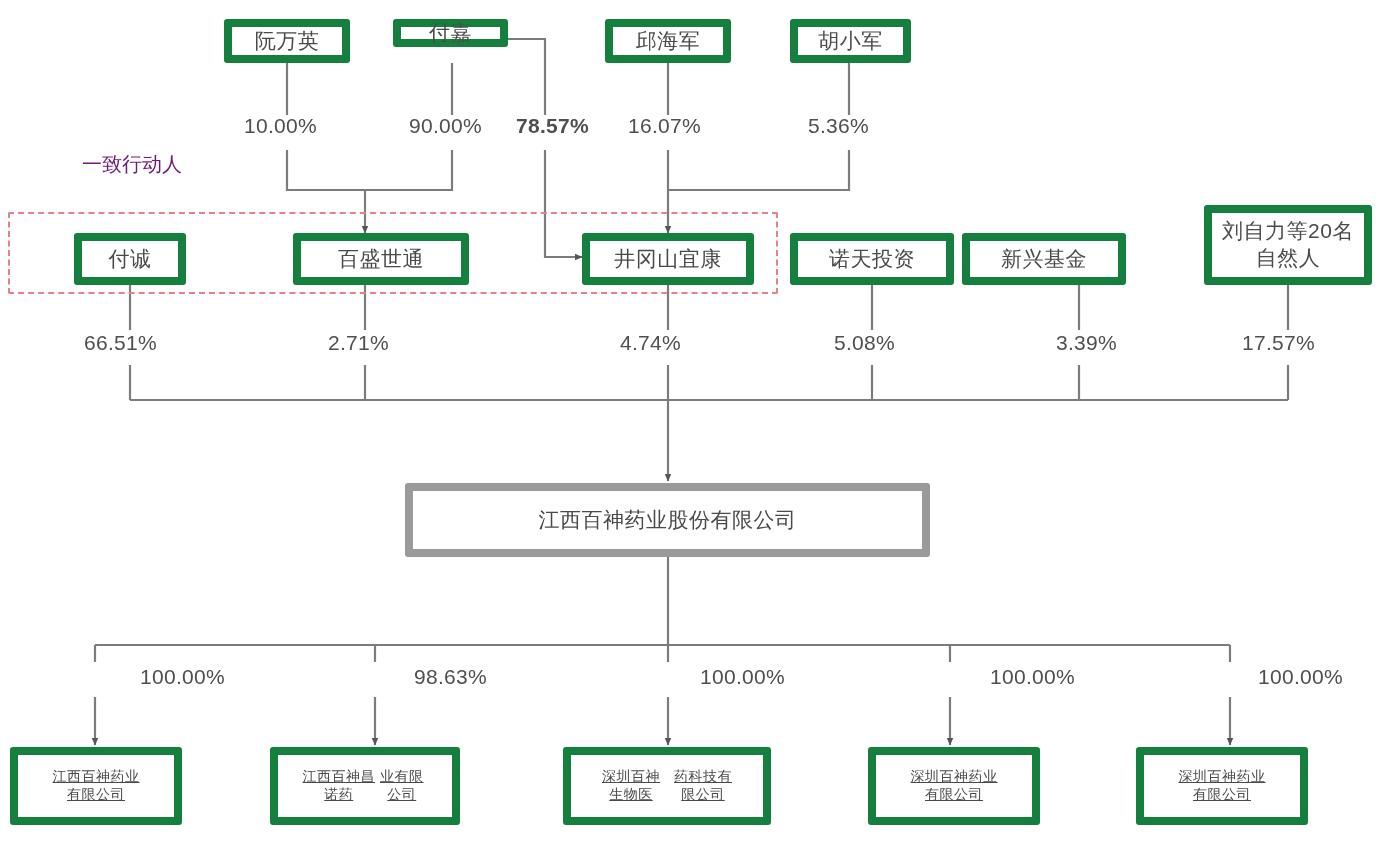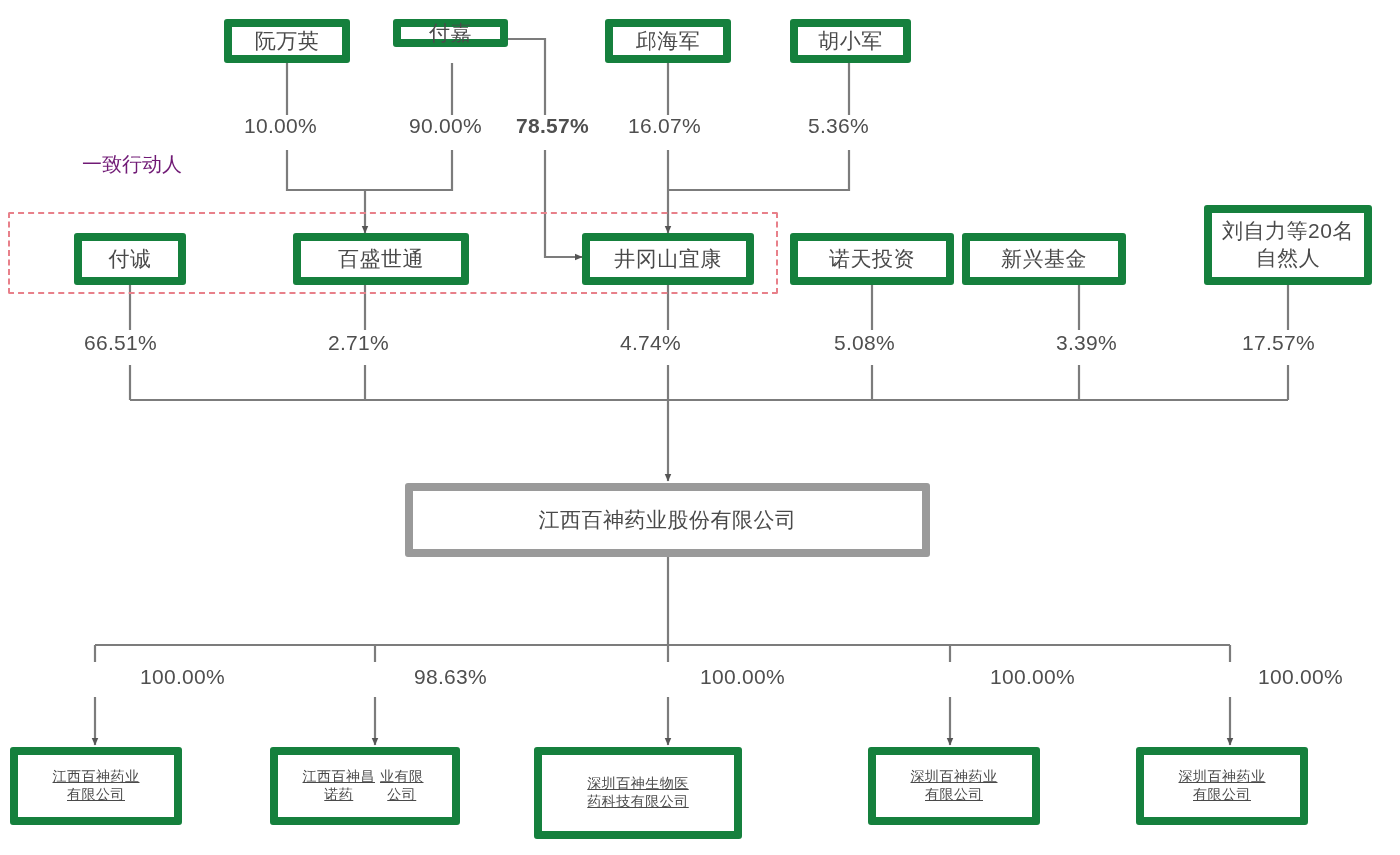--- a/index.html
+++ b/index.html
@@ -198,21 +198,21 @@
   <div class="pct" style="left:1258px; top:665px;">100.00%</div>
 
   <div class="node sub" style="left:10px; top:747px; width:172px; height:78px; flex-direction:column;">
     <span>江西百神药业</span>
     <span>有限公司</span>
   </div>
   <div class="node sub" style="left:270px; top:747px; width:190px; height:78px; flex-direction:row;">
     <span>江西百神昌诺药</span>
     <span>业有限公司</span>
   </div>
-  <div class="node sub" style="left:534px; top:747px; width:208px; height:92px; flex-direction:column;">
+  <div class="node sub" style="left:563px; top:747px; width:208px; height:78px; flex-direction:row;">
     <span>深圳百神生物医</span>
     <span>药科技有限公司</span>
   </div>
   <div class="node sub" style="left:868px; top:747px; width:172px; height:78px; flex-direction:column;">
     <span>深圳百神药业</span>
     <span>有限公司</span>
   </div>
   <div class="node sub" style="left:1136px; top:747px; width:172px; height:78px; flex-direction:column;">
     <span>深圳百神药业</span>
     <span>有限公司</span>

